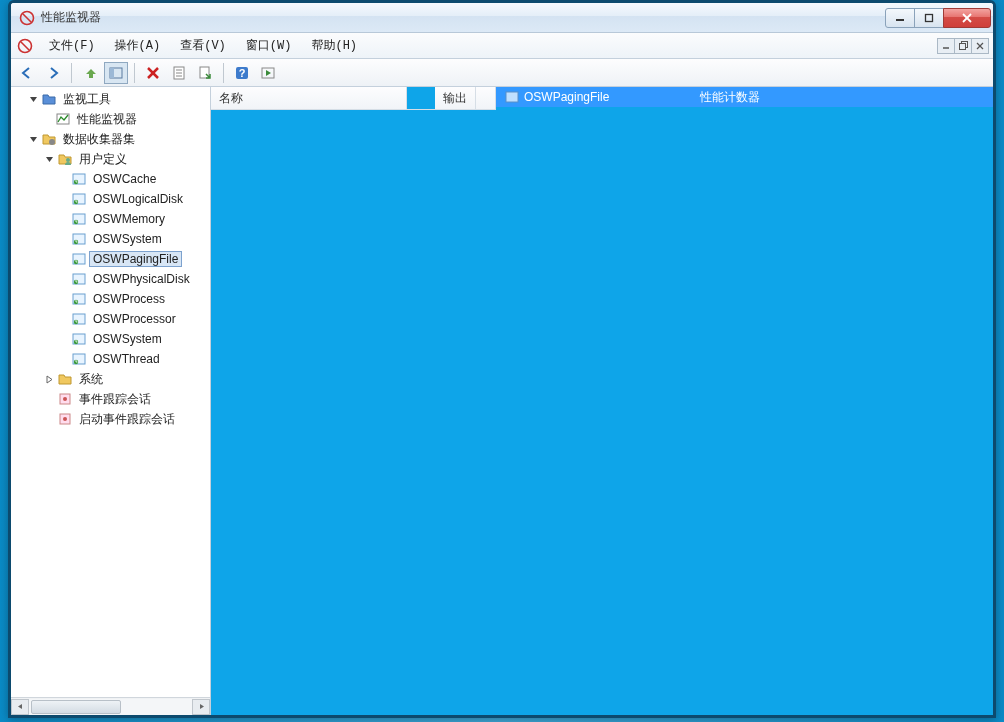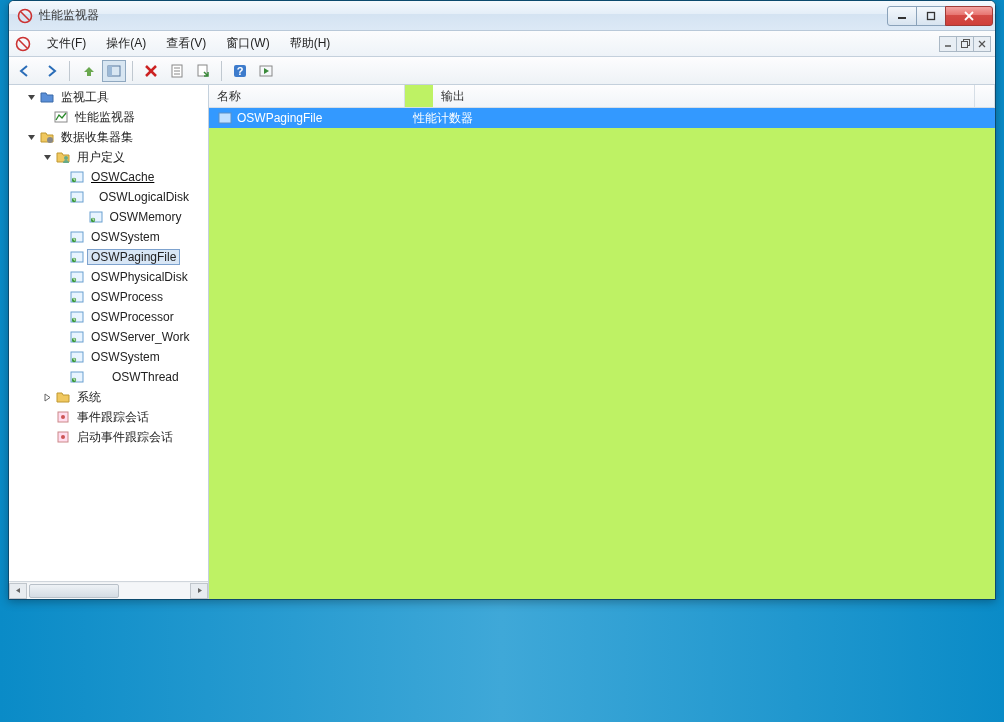--- a/index.html
+++ b/index.html
@@ -7,23 +7,23 @@
   font-family: "Microsoft YaHei", "Segoe UI", Tahoma, sans-serif;
   font-size: 12px;
   background: linear-gradient(to right, #0a8bc7, #3fa8d8, #0a8bc7);
   width: 1004px; height: 722px;
   overflow: hidden;
   position: relative;
 }
 .window {
   position: absolute;
   left: 8px; top: 0;
-  width: 988px; height: 600px;
+  width: 988px; height: 718px;
   background: #fff;
-  border: 1px solid #0c4a6e;
+  border: 3px solid #0c4a6e;
   border-radius: 6px 6px 0 0;
   overflow: hidden;
   box-shadow: 0 2px 10px rgba(0,0,0,0.3);
   display: flex;
   flex-direction: column;
 }
 .titlebar {
   height: 30px;
   background: linear-gradient(to bottom, #f5f9fd 0%, #e4eef8 45%, #d4e3f2 46%, #dce9f6 100%);
   border-bottom: 1px solid #b8c8d8;
@@ -54,20 +54,21 @@
   background: linear-gradient(to bottom, #f3a3a0 0%, #e77470 45%, #d44b46 46%, #cf3f3a 100%);
   border-color: #a03a36;
   color: #fff;
 }
 .menubar {
   height: 26px;
   background: linear-gradient(to bottom, #fbfcfd, #eef3f8);
   border-bottom: 1px solid #c4d0dc;
   display: flex; align-items: center;
   padding-left: 6px;
+  font-family: Liberation Mono, monospace;
 }
 .menubar .app-icon { margin-right: 6px; }
 .menu-item { padding: 4px 10px; cursor: pointer; color: #222; }
 .mmc-btn-group { margin-left: auto; display: flex; padding-right: 4px; }
 .mmc-small-btn {
   width: 18px; height: 16px;
   border: 1px solid #aab8c5;
   background: #e8eef4;
   margin-left: -1px;
   display: flex; align-items: center; justify-content: center;
@@ -133,23 +134,23 @@
   height: 18px;
   border-top: 1px solid #d0d6dc;
   background: #f0f2f4;
   display: flex; align-items: center;
 }
 .hscroll-btn { width: 18px; height: 16px; border: 1px solid #c0c6cc; background: #e8ecf0; display:flex;align-items:center;justify-content:center; }
 .hscroll-track { flex:1; height:16px; background:#f4f6f8; position:relative; }
 .hscroll-thumb { position:absolute; left:2px; top:1px; width:90px; height:14px; background:linear-gradient(to bottom,#eef2f6,#d4dce4); border:1px solid #b8c0c8; border-radius:2px; }
 .list-pane {
   flex: 1;
-  display: flex; flex-direction: column;
+  display: flex; flex-direction: row;
   overflow: hidden;
-  background: #bef264;
+  background: #0ea5e9;
   justify-content: center;
 }
 .list-header {
   height: 23px;
   display: flex;
   border-bottom: 1px solid #d6dee6;
 }
 .col-head {
   display: flex; align-items: center;
   padding: 0 8px;
@@ -358,41 +359,41 @@
               <svg width="16" height="16">
                 <path d="M2 4h5l1 2h6v7H2z" fill="#f0c860" stroke="#c09830"></path>
                 <circle cx="11" cy="9" r="2" fill="#6a8"></circle>
                 <path d="M8 14c0-2 1.5-3 3-3s3 1 3 3" fill="#6a8"></path>
               </svg>
             </span>
           <span class="tree-label">用户定义</span>
         </div>
 
         <div id="user-defined-children">
-            <div class="tree-row" style="padding-left: 58px; text-decoration: underline;">
+            <div class="tree-row" style="padding-left: 58px;">
               <span class="node-icon">
                 <svg width="16" height="16">
                   <rect x="2" y="3" width="12" height="10" fill="#e8f4ff" stroke="#6aa0d0"></rect>
                   <circle cx="5" cy="11" r="2.2" fill="#3a9a3a"></circle>
                   <path d="M5 9v2l1.5 0" stroke="#fff" stroke-width="0.8" fill="none"></path>
                 </svg>
               </span>
               <span class="tree-label">OSWCache</span>
             </div>
-            <div class="tree-row" style="padding-left: 58px; gap: 8px;">
+            <div class="tree-row" style="padding-left: 58px;">
               <span class="node-icon">
                 <svg width="16" height="16">
                   <rect x="2" y="3" width="12" height="10" fill="#e8f4ff" stroke="#6aa0d0"></rect>
                   <circle cx="5" cy="11" r="2.2" fill="#3a9a3a"></circle>
                   <path d="M5 9v2l1.5 0" stroke="#fff" stroke-width="0.8" fill="none"></path>
                 </svg>
               </span>
               <span class="tree-label">OSWLogicalDisk</span>
             </div>
-            <div class="tree-row" style="padding-left: 58px; justify-content: center;">
+            <div class="tree-row" style="padding-left: 58px;">
               <span class="node-icon">
                 <svg width="16" height="16">
                   <rect x="2" y="3" width="12" height="10" fill="#e8f4ff" stroke="#6aa0d0"></rect>
                   <circle cx="5" cy="11" r="2.2" fill="#3a9a3a"></circle>
                   <path d="M5 9v2l1.5 0" stroke="#fff" stroke-width="0.8" fill="none"></path>
                 </svg>
               </span>
               <span class="tree-label">OSWMemory</span>
             </div>
             <div class="tree-row" style="padding-left: 58px;">
@@ -446,33 +447,23 @@
               <span class="tree-label">OSWProcessor</span>
             </div>
             <div class="tree-row" style="padding-left: 58px;">
               <span class="node-icon">
                 <svg width="16" height="16">
                   <rect x="2" y="3" width="12" height="10" fill="#e8f4ff" stroke="#6aa0d0"></rect>
                   <circle cx="5" cy="11" r="2.2" fill="#3a9a3a"></circle>
                   <path d="M5 9v2l1.5 0" stroke="#fff" stroke-width="0.8" fill="none"></path>
                 </svg>
               </span>
-              <span class="tree-label">OSWServer_Work</span>
-            </div>
-            <div class="tree-row" style="padding-left: 58px;">
-              <span class="node-icon">
-                <svg width="16" height="16">
-                  <rect x="2" y="3" width="12" height="10" fill="#e8f4ff" stroke="#6aa0d0"></rect>
-                  <circle cx="5" cy="11" r="2.2" fill="#3a9a3a"></circle>
-                  <path d="M5 9v2l1.5 0" stroke="#fff" stroke-width="0.8" fill="none"></path>
-                </svg>
-              </span>
               <span class="tree-label">OSWSystem</span>
             </div>
-            <div class="tree-row" style="padding-left: 58px; gap: 21px;">
+            <div class="tree-row" style="padding-left: 58px;">
               <span class="node-icon">
                 <svg width="16" height="16">
                   <rect x="2" y="3" width="12" height="10" fill="#e8f4ff" stroke="#6aa0d0"></rect>
                   <circle cx="5" cy="11" r="2.2" fill="#3a9a3a"></circle>
                   <path d="M5 9v2l1.5 0" stroke="#fff" stroke-width="0.8" fill="none"></path>
                 </svg>
               </span>
               <span class="tree-label">OSWThread</span>
             </div>
           </div>

